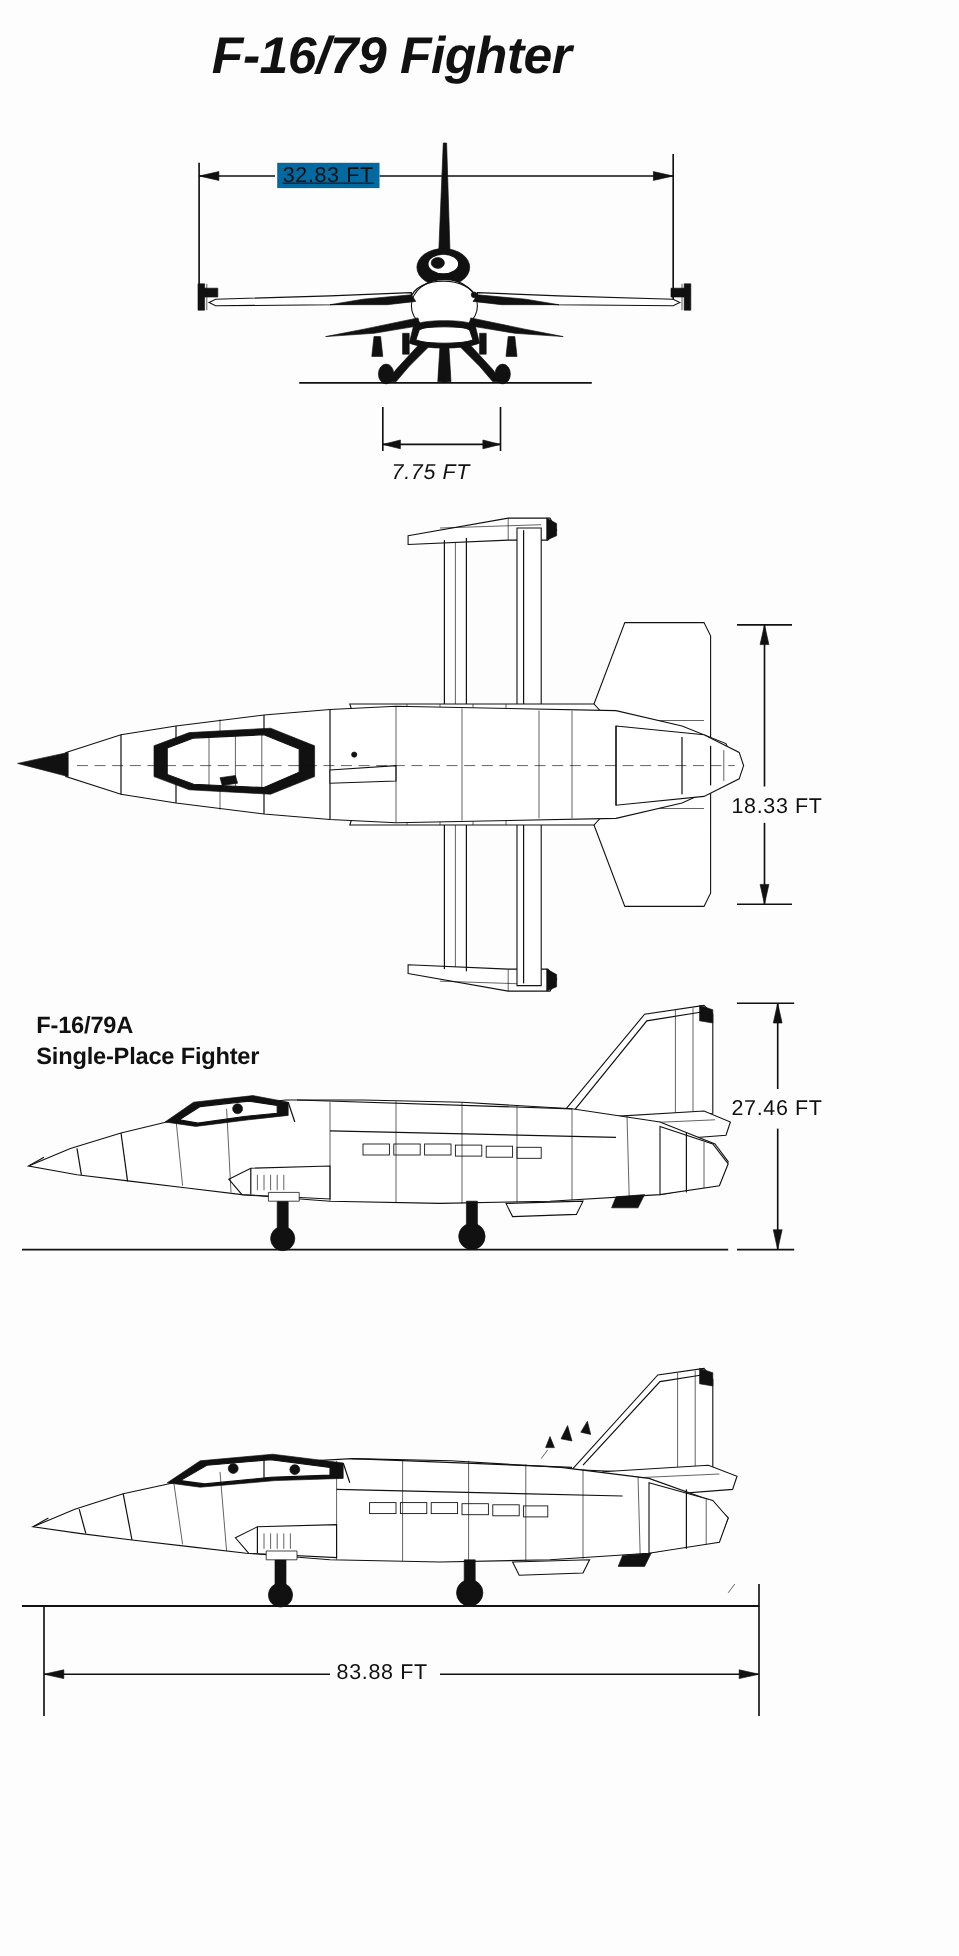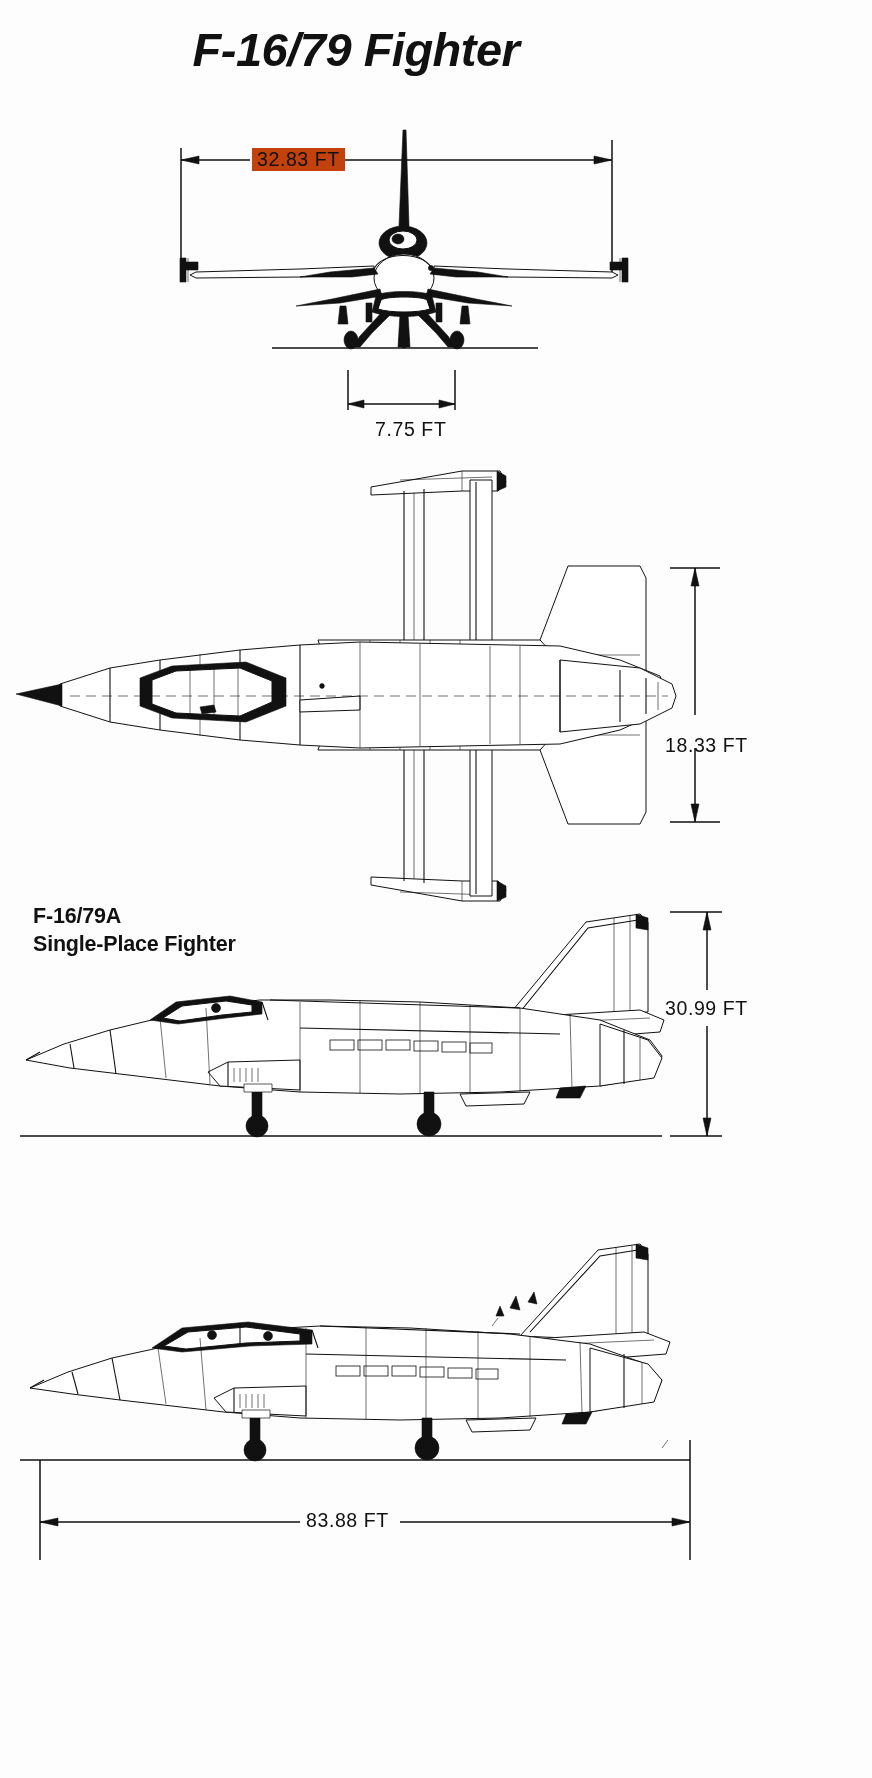--- a/index.html
+++ b/index.html
@@ -15,33 +15,33 @@
   .title{
     position:absolute;left:0;top:22px;width:712px;text-align:center;
     font-size:47px;font-weight:bold;font-style:italic;
     letter-spacing:-0.5px;color:#111;
     font-family:"Liberation Sans","DejaVu Sans",sans-serif;
   }
 
   
   .variant-caption{
     position:absolute;font-size:21.5px;font-weight:bold;line-height:1.28;
-    color:#111;letter-spacing:-0.2px;white-space:pre-line;
+    color:#111;letter-spacing:-0.2px;white-space:pre-line;margin-top:16px;
   }
   #caption-a{left:33px;top:903px;}
   #caption-b{left:33px;top:1222px;}
 
   
   .dim-label{
     position:absolute;font-size:19.5px;color:#111;letter-spacing:0.6px;
     font-family:"Liberation Sans","DejaVu Sans",sans-serif;white-space:nowrap;
   }
-  #dim-span-label{left:252px;top:148px;background:#c2410c;padding:0 5px;}
-  #dim-track-label{left:375px;top:418px;}
-  #dim-tailspan-label{left:665px;top:722px;margin-top:12px;}
+  #dim-span-label{left:252px;top:148px;background:#0369a1;padding:0 5px;text-decoration:underline;}
+  #dim-track-label{left:356px;top:418px;font-style:italic;}
+  #dim-tailspan-label{left:665px;top:722px;}
   #dim-height-label{left:665px;top:997px;}
   #dim-length-label{left:306px;top:1509px;}
 
   
   svg.layer{position:absolute;left:0;top:0;width:872px;height:1778px;overflow:visible;}
   .ln{fill:none;stroke:#111;stroke-width:1.1;}
   .ln-thin{fill:none;stroke:#111;stroke-width:0.8;}
   .ln-hair{fill:none;stroke:#111;stroke-width:0.6;}
   .ln-dim{fill:none;stroke:#111;stroke-width:1.5;}
   .ln-gnd{fill:none;stroke:#111;stroke-width:1.6;}
@@ -332,21 +332,21 @@
 
     <g>
       <path class="fillblk" d="M252 1090 L262 1090 L262 1118 L252 1118 Z"></path>
       <ellipse class="fillblk" cx="257" cy="1126" rx="11" ry="11"></ellipse>
       <path class="fillblk" d="M424 1092 L434 1092 L434 1116 L424 1116 Z"></path>
       <ellipse class="fillblk" cx="429" cy="1124" rx="12" ry="12"></ellipse>
       <path class="fillwht-thin" d="M244 1084 L272 1084 L272 1092 L244 1092 Z"></path>
     </g>
   </svg>
 
-  <div class="dim-label" id="dim-height-label">30.99 FT</div>
+  <div class="dim-label" id="dim-height-label">27.46 FT</div>
 
 
   <svg class="layer" viewBox="0 0 872 1778">
 
     <g>
       <line class="ln-dim" x1="40" y1="1460" x2="40" y2="1560"></line>
       <line class="ln-dim" x1="690" y1="1440" x2="690" y2="1560"></line>
       <line class="ln-dim" x1="40" y1="1522" x2="300" y2="1522"></line>
       <line class="ln-dim" x1="400" y1="1522" x2="690" y2="1522"></line>
       <polygon class="fillblk" points="40,1522 58,1518 58,1526"></polygon>

